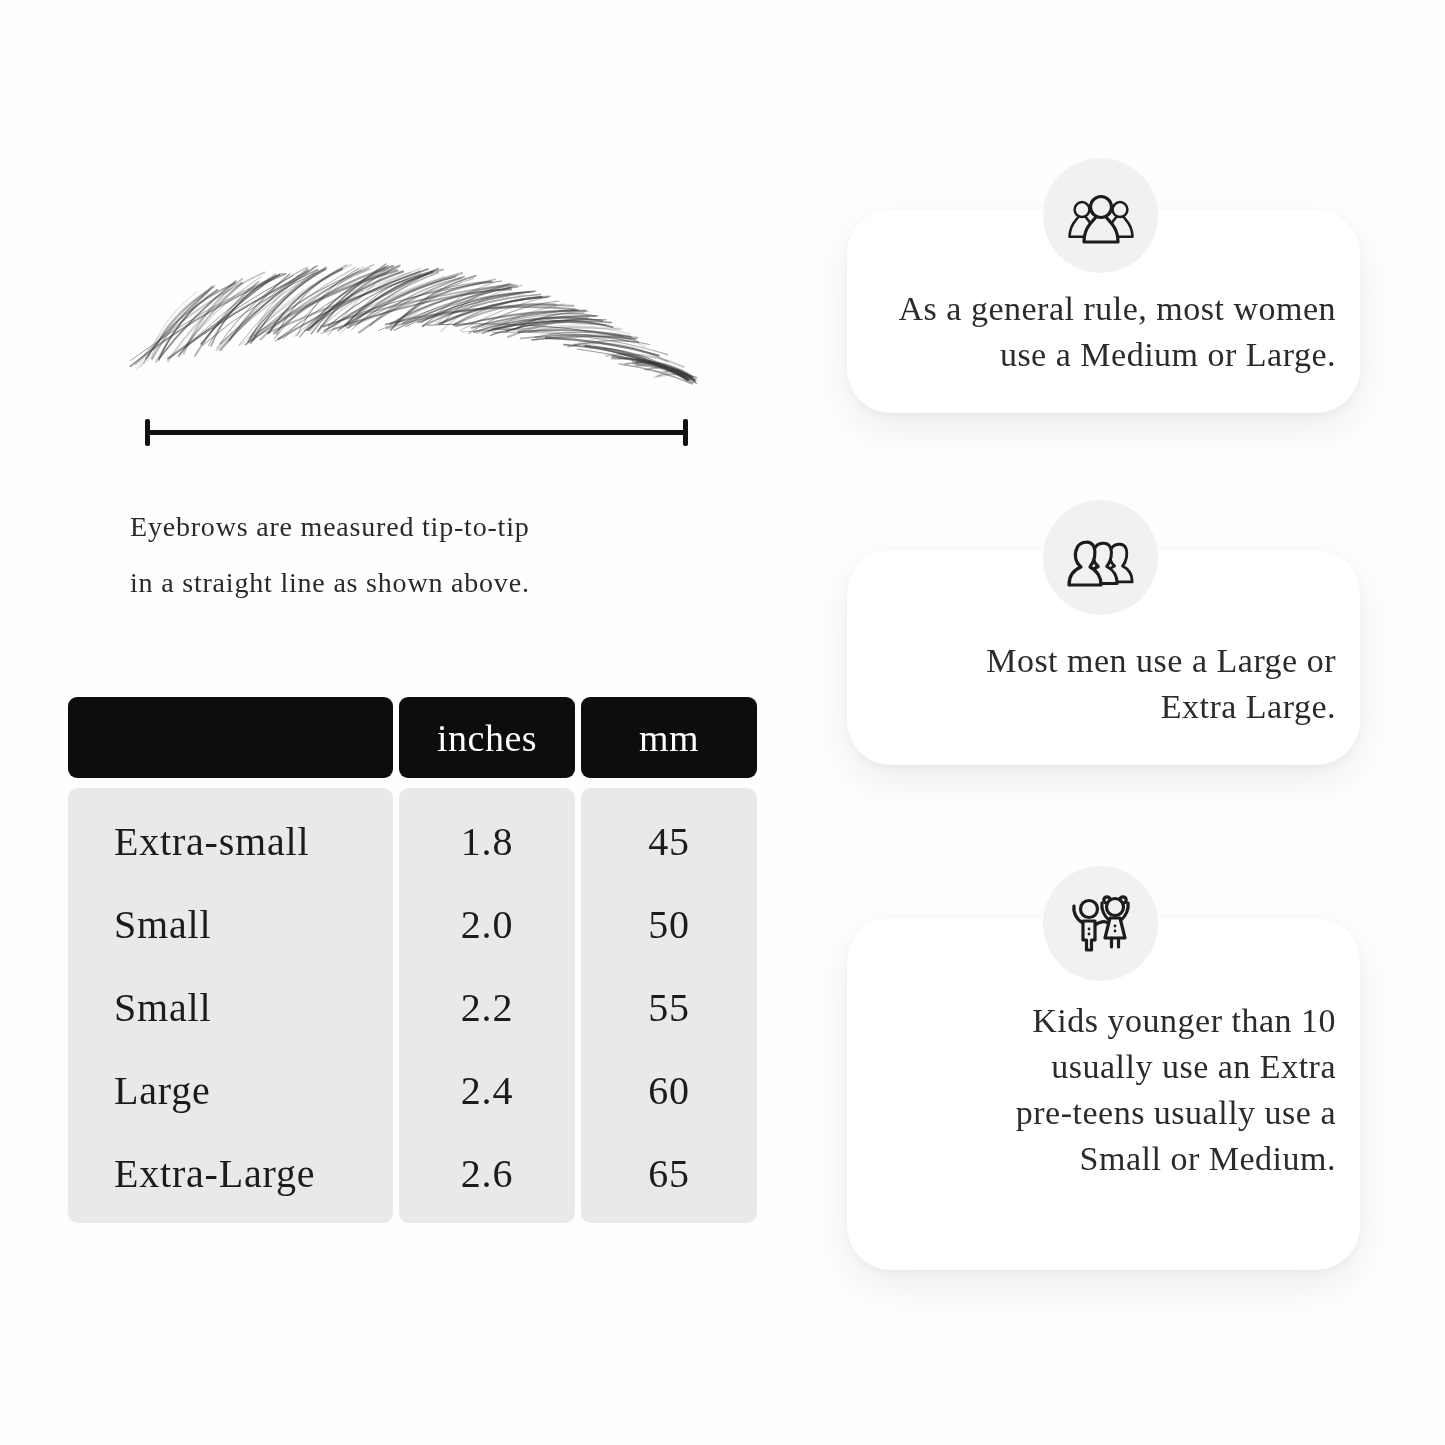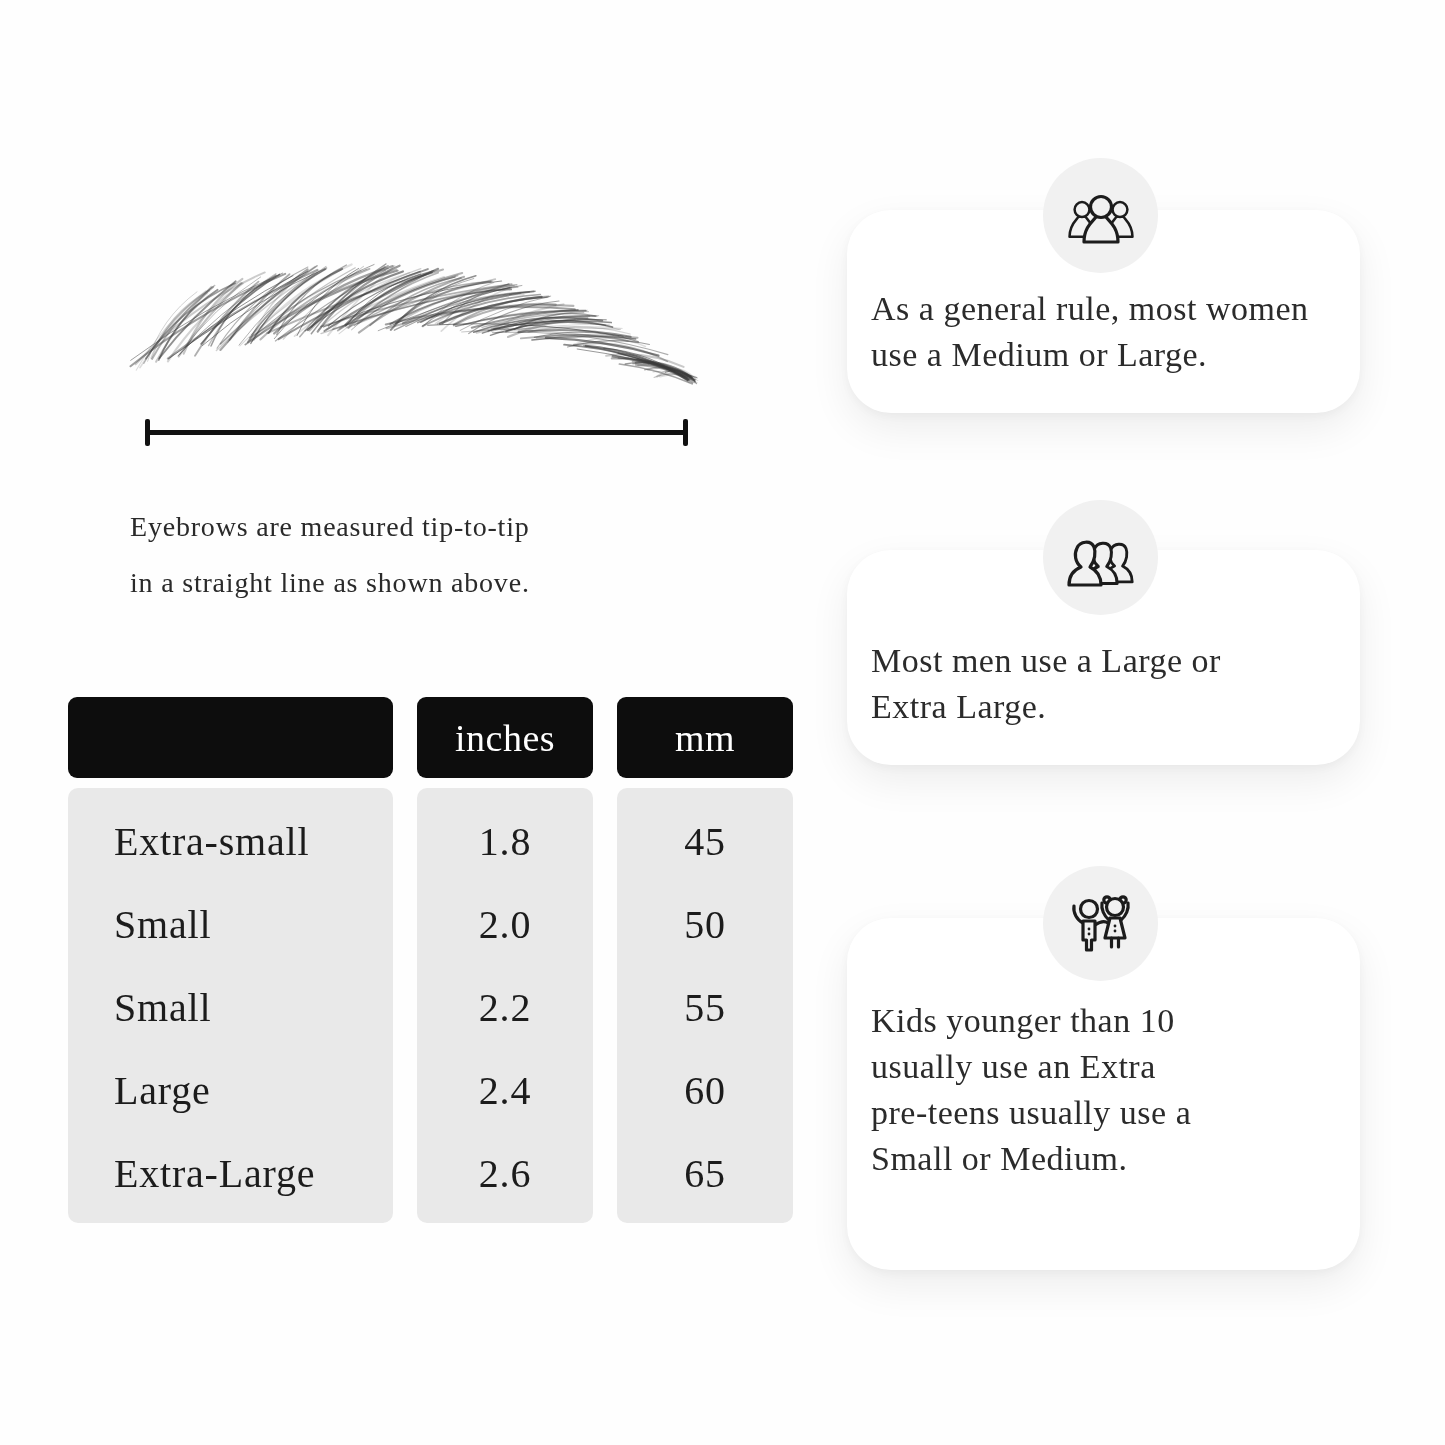--- a/index.html
+++ b/index.html
@@ -14,40 +14,40 @@
   .measure .bar{position:absolute;left:2px;right:2px;top:11px;height:5px;background:#111;}
   .measure .tick{position:absolute;top:0;width:5px;height:27px;background:#111;border-radius:2px;}
   .measure .tick.left{left:0;}
   .measure .tick.right{right:0;}
   .caption{
     position:absolute;left:130px;top:499px;width:600px;
     font-size:28px;line-height:56px;letter-spacing:0.8px;color:#2a2a2a;
   }
   
   .size-table{position:absolute;left:68px;top:697px;width:697px;}
-  .t-head,.t-body{display:grid;grid-template-columns:325px 176px 176px;column-gap:24px;}
+  .t-head,.t-body{display:grid;grid-template-columns:325px 176px 176px;column-gap:6px;}
   .t-body{margin-top:10px;}
   .th{
     height:81px;background:#0d0d0d;border-radius:9px;color:#ffffff;
     font-size:38px;display:flex;align-items:center;justify-content:center;letter-spacing:0.5px;
   }
   .tcol{background:#e9e9e9;border-radius:10px;height:435px;padding-top:12px;box-sizing:border-box;}
   .cell{height:83px;display:flex;align-items:center;font-size:40px;letter-spacing:0.8px;color:#1c1c1c;}
   .cell.label{padding-left:46px;justify-content:flex-start;}
   .cell.num{justify-content:center;}
   
   .card{
     position:absolute;left:847px;width:513px;background:#ffffff;border-radius:44px;
     box-shadow:0 16px 40px rgba(0,0,0,0.07), 0 3px 10px rgba(0,0,0,0.035);
   }
   .card.c1{top:210px;height:203px;}
   .card.c2{top:550px;height:215px;}
   .card.c3{top:918px;height:352px;}
   .card-text{
-    position:absolute;left:24px;right:24px;text-align:left;
+    position:absolute;left:24px;right:24px;text-align:right;
     font-size:34px;line-height:46px;letter-spacing:0.5px;color:#2b2b2b;
   }
   .c1 .card-text{top:76px;}
   .c2 .card-text{top:88px;}
   .c3 .card-text{top:80px;}
   .icon-circle{
     position:absolute;left:1043px;width:115px;height:115px;border-radius:50%;
     background:#f1f1f1;display:flex;align-items:center;justify-content:center;
   }
   .icon-circle.p1{top:158px;}

